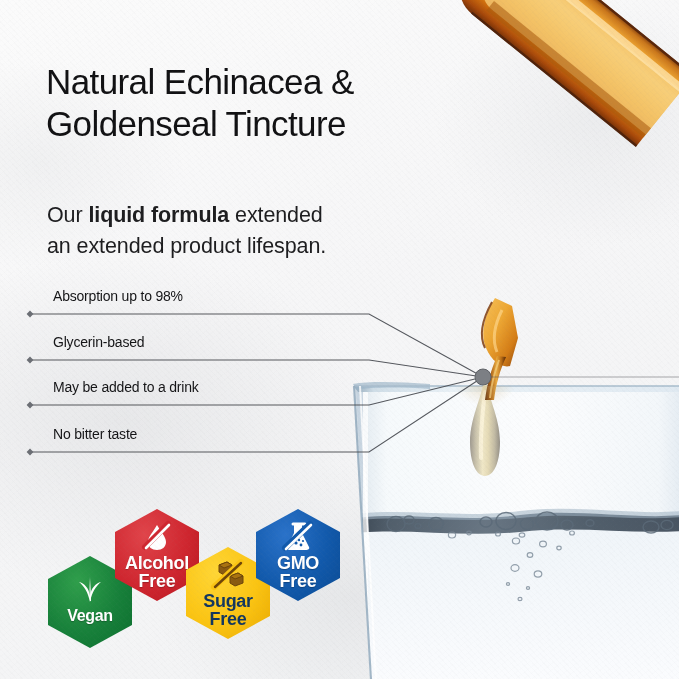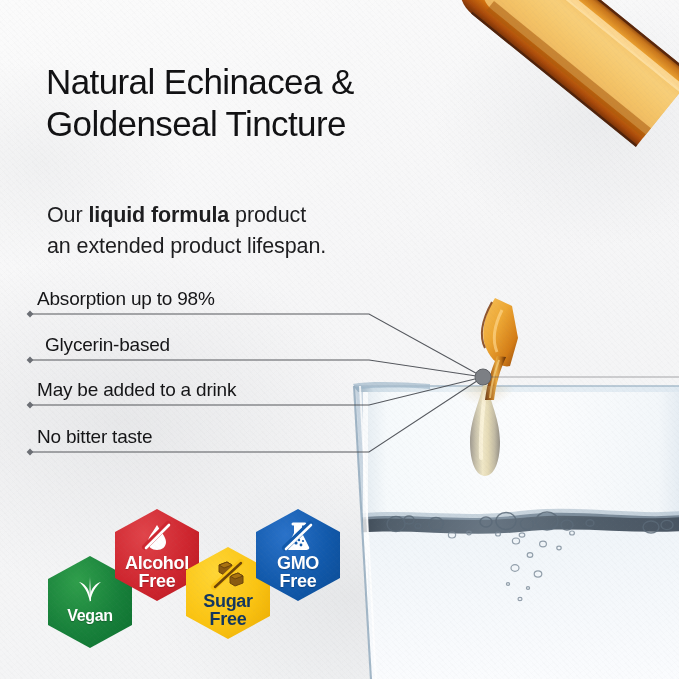--- a/index.html
+++ b/index.html
@@ -40,22 +40,22 @@
   #subhead{
     position:absolute;left:47px;top:178px;width:400px;
     font-size:21.5px;line-height:1.45;color:#1d1d1f;font-weight:400;
     letter-spacing:-.1px;
   }
   #subhead b{font-weight:700;}
 
   
   #features{position:absolute;left:0;top:0;width:679px;height:679px;}
   .feat-label{
-    position:absolute;left:37px;
-    font-size:19px;color:#141416;letter-spacing:-.2px;white-space:nowrap;
+    position:absolute;left:53px;
+    font-size:14px;color:#141416;letter-spacing:-.2px;white-space:nowrap;
   }
 
   
   #badges{position:absolute;left:0;top:0;width:679px;height:679px;}
   .badge{
     position:absolute;width:84px;height:92px;
     display:flex;flex-direction:column;align-items:center;justify-content:flex-start;
     clip-path:polygon(50% 0%,100% 25%,100% 75%,50% 100%,0% 75%,0% 25%);
     filter:drop-shadow(0 2px 2px rgba(0,0,0,.22));
     box-sizing:border-box;padding-top:13px;
@@ -267,27 +267,27 @@
 
     <circle cx="483" cy="377" r="8" fill="#7c7f84" stroke="#5e6166" stroke-width="1"></circle>
   </svg>
 
   <h1 id="headline">
     <span>Natural Echinacea &amp;</span>
     <span class="l2">Goldenseal Tincture</span>
   </h1>
 
   <p id="subhead">
-    <span>Our </span><b>liquid formula</b><span> product</span><br>
+    <span>Our </span><b>liquid formula</b><span> extended</span><br>
     <span>an extended product lifespan.</span>
   </p>
 
   <div id="features">
     <div class="feat-label" style="top:288px;">Absorption up to 98%</div>
-    <div class="feat-label" style="top:334px;margin-left:8px;">Glycerin-based</div>
+    <div class="feat-label" style="top:334px;">Glycerin-based</div>
     <div class="feat-label" style="top:379px;">May be added to a drink</div>
     <div class="feat-label" style="top:426px;">No bitter taste</div>
   </div>
 
   <div id="badges">
 
     <div class="badge one-line" id="badge-vegan">
       <div class="b-icon">
         <svg width="30" height="28" viewBox="0 0 30 28">
           <path d="M15 27 C 13 17, 9 11, 4 7 C 9 8, 14 13, 15 21 Z" fill="#ffffff"></path>

